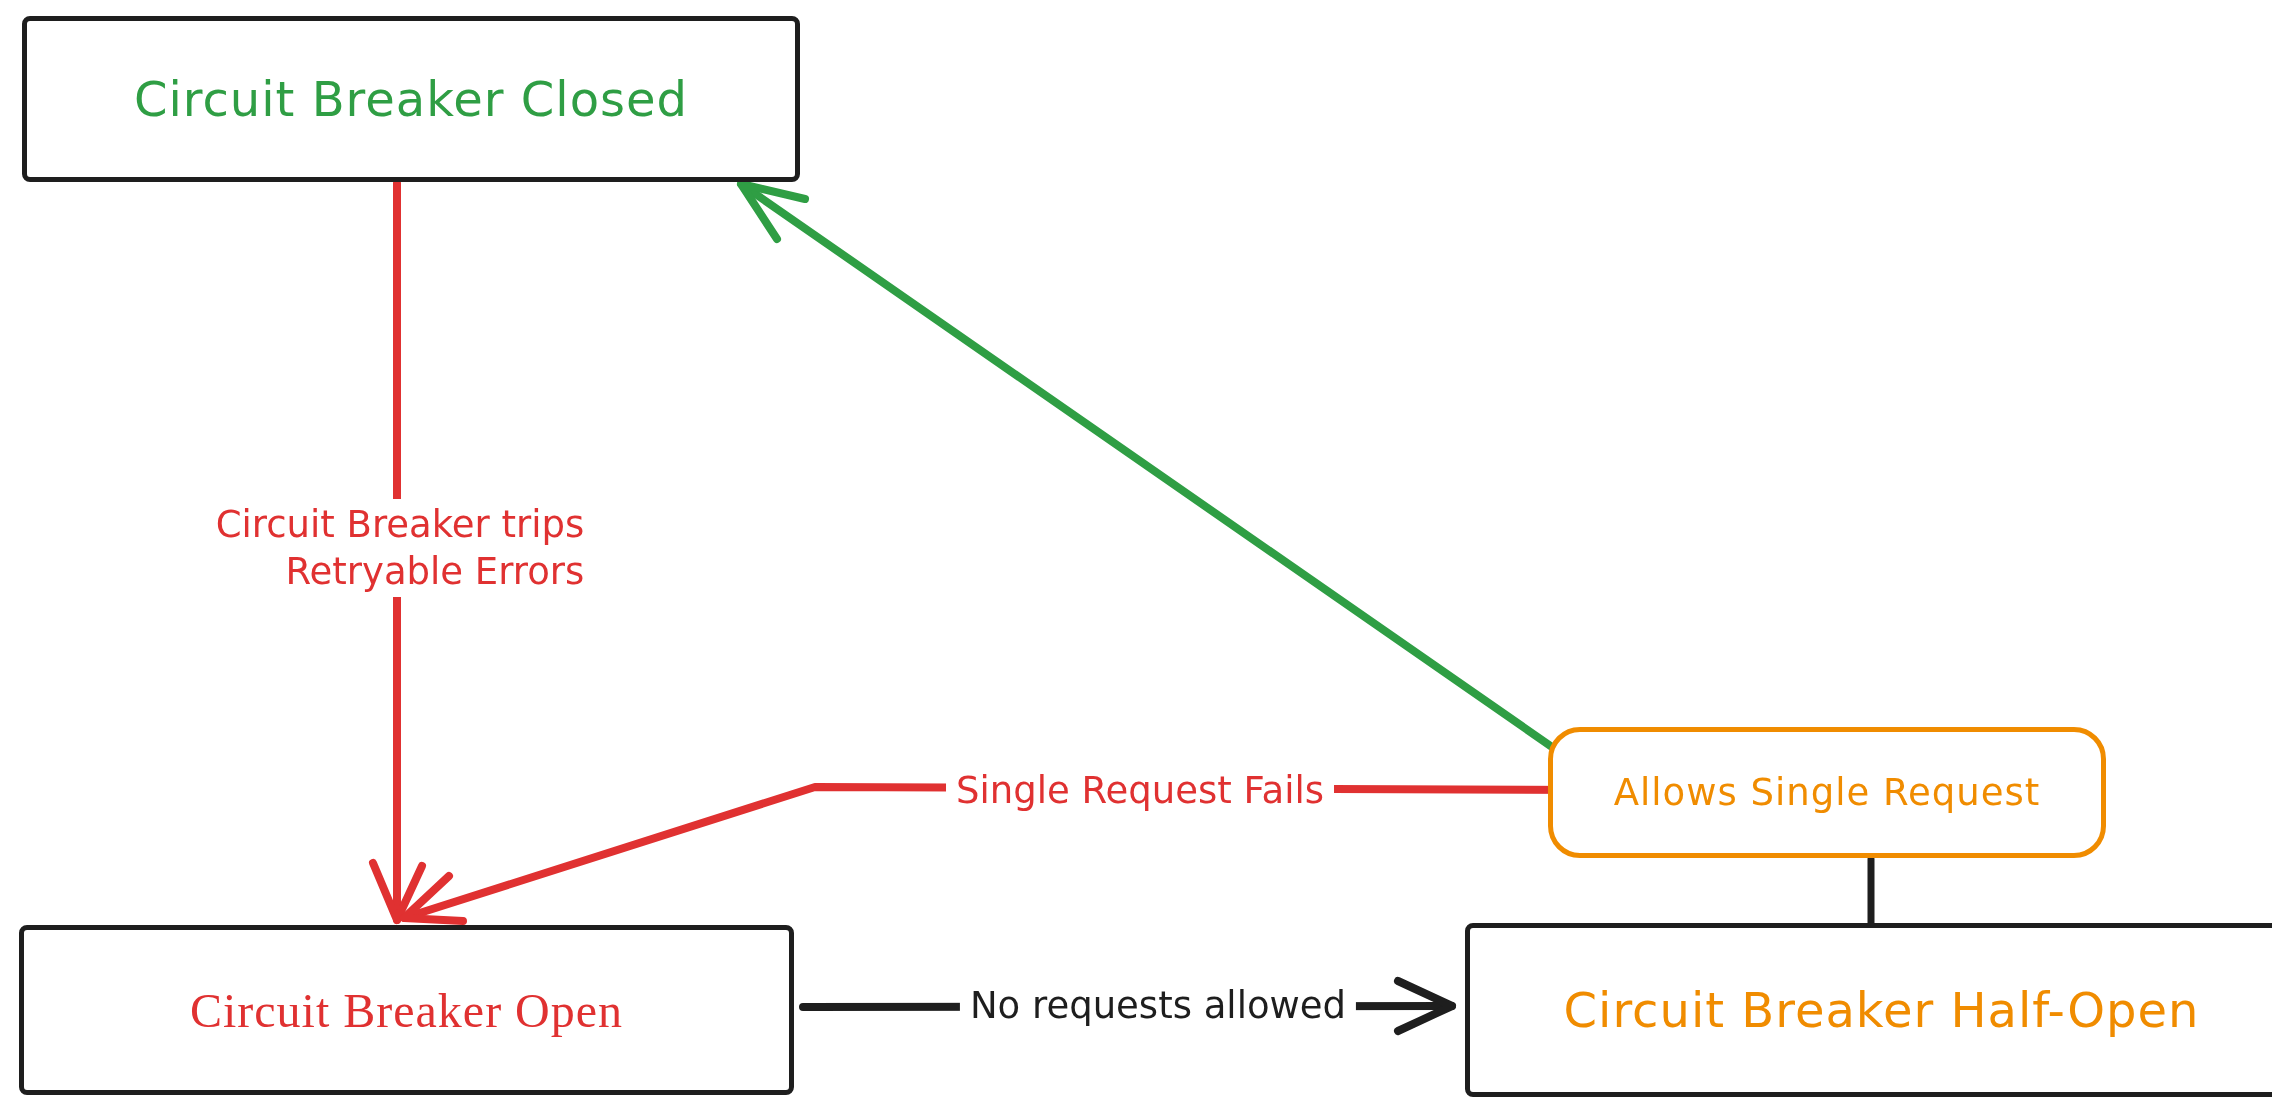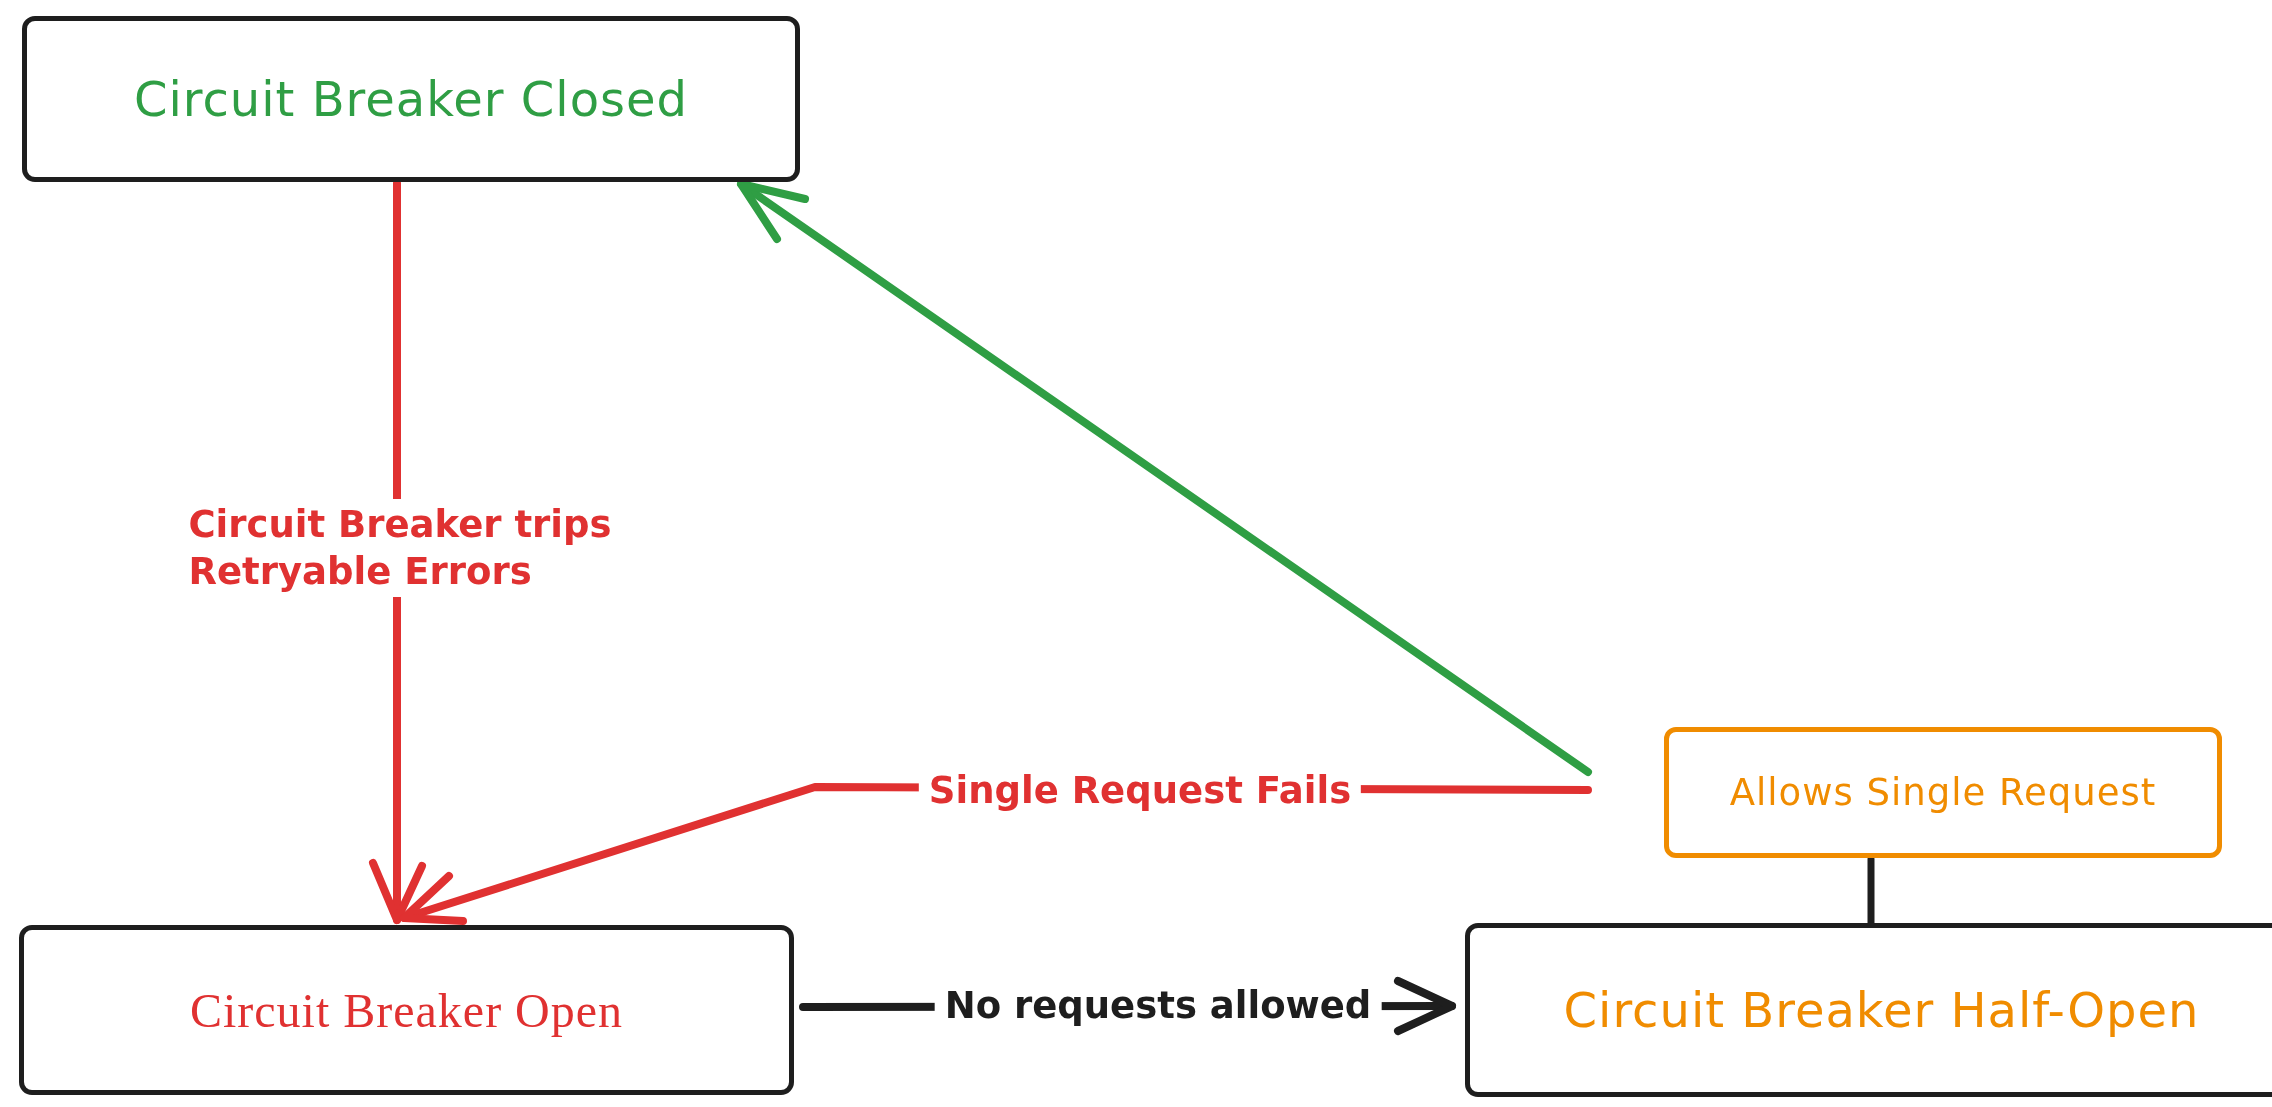--- a/index.html
+++ b/index.html
@@ -21,52 +21,51 @@
     width: 2272px;
     height: 1107px;
   }
   .node {
     position: absolute;
     display: flex;
     align-items: center;
     justify-content: center;
     background: #ffffff;
     border: 5px solid var(--ink);
-    border-radius: 13px;
+    border-radius: 8px;
     text-align: center;
     box-sizing: border-box;
   }
   .node .title {
     font-size: 48px;
     letter-spacing: 1px;
     white-space: nowrap;
   }
   .node-closed  { left: 22px;   top: 16px;  width: 778px; height: 166px; }
   .node-open    { left: 19px;   top: 925px; width: 775px; height: 170px; font-family: Liberation Serif, serif; }
   .node-half    { left: 1465px; top: 923px; width: 833px; height: 174px; }
   .node-allows  {
-    left: 1664px; top: 727px; width: 558px; height: 131px;
+    left: 1548px; top: 727px; width: 558px; height: 131px;
     border-color: var(--orange);
-    border-radius: 12px;
+    border-radius: 32px;
   }
   .node-allows .title { font-size: 37px; }
   .green-text  { color: var(--green); }
   .red-text    { color: var(--red); }
   .orange-text { color: var(--orange); }
   .ink-text    { color: var(--ink); }
   .edge-label {
     position: absolute;
     transform: translate(-50%, -50%);
     background: #ffffff;
-    text-align: left;
+    text-align: right;
     font-size: 37px;
     line-height: 47px;
     padding: 2px 10px;
     white-space: nowrap;
-    font-weight: bold;
   }
   .edge-label.two-line { line-height: 56px; }
 </style>
 </head>
 <body>
 
 <div class="canvas">
 
   <svg class="wires" viewBox="0 0 2272 1107">
 

